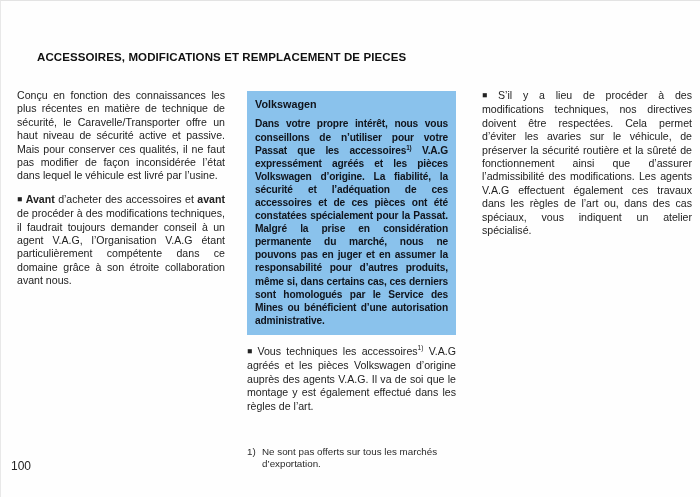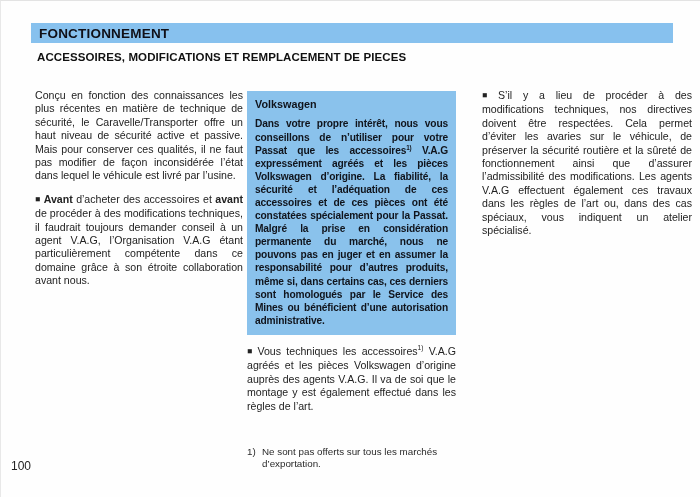--- a/index.html
+++ b/index.html
@@ -48,21 +48,21 @@
     letter-spacing: 0.1px;
   }
   .col {
     position: absolute;
     top: 88px;
     font-size: 10.6px;
     line-height: 13.4px;
     text-align: justify;
     color: #222222;
   }
-  .col-1 { left: 34px;  width: 208px; }
+  .col-1 { left: 16px;  width: 208px; }
   .col-2 { left: 246px; width: 209px; }
   .col-3 { left: 481px; width: 210px; }
   .col p { margin: 0 0 7px 0; }
   .col p.bullet-para { margin-top: 10px; }
   .bullet-marker {
     font-size: 8.5px;
     margin-right: 3px;
     position: relative;
     top: -1px;
   }
@@ -118,23 +118,20 @@
     top: 458px;
     font-size: 12px;
     color: #222222;
   }
 </style>
 </head>
 <body>
 
 <div class="page">
 
-  <div class="header-bar">
-    <span class="section-label">FONCTIONNEMENT</span>
-  </div>
 
   <div class="page-title">ACCESSOIRES, MODIFICATIONS ET REMPLACEMENT DE PIECES</div>
 
   <div class="col col-1">
     <p>Conçu en fonction des connaissances les plus récentes en matière de technique de sécurité, le Caravelle/Transporter offre un haut niveau de sécurité active et passive. Mais pour conserver ces qualités, il ne faut pas modifier de façon inconsidérée l’état dans lequel le véhicule est livré par l’usine.</p>
     <p class="bullet-para"><span class="bullet-marker">■</span><b>Avant</b><span> d’acheter des accessoires et </span><b>avant</b><span> de procéder à des modifications techniques, il faudrait toujours demander conseil à un agent V.A.G, l’Organisation V.A.G étant particulièrement compétente dans ce domaine grâce à son étroite collaboration avant nous.</span></p>
   </div>
 
   <div class="col col-2">
     <div class="attention-box">

